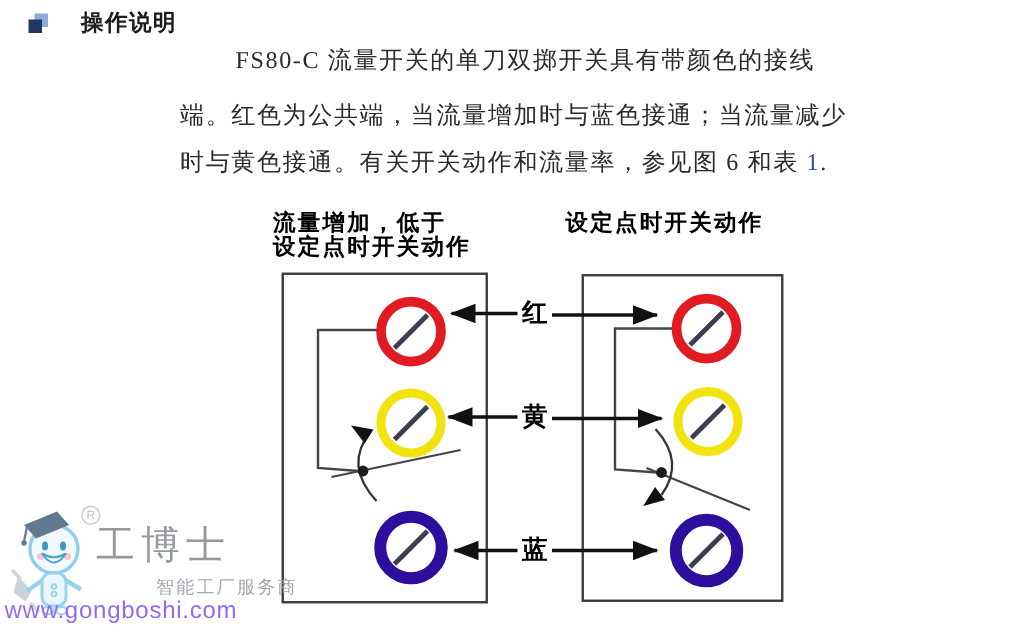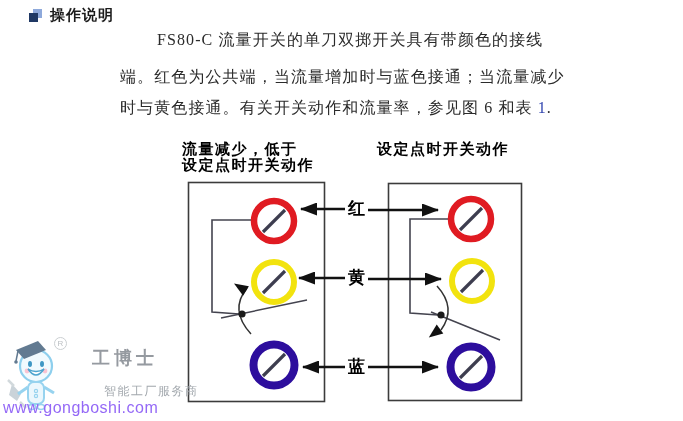--- a/index.html
+++ b/index.html
@@ -1,39 +1,39 @@
 <!DOCTYPE html>
 <html><head>
 <meta charset="utf-8">
 <style>
   html,body{margin:0;padding:0;}
   body{width:683px;height:421px;background:#ffffff;position:relative;overflow:hidden;
        font-family:"Liberation Sans","DejaVu Sans",sans-serif;}
   .abs{position:absolute;}
 
   
-  .hdr{left:28px;top:6px;display:flex;align-items:center;gap:7px;text-align:right;}
+  .hdr{left:18px;top:6px;display:flex;align-items:center;gap:21px;text-align:right;}
   .hdr-title{font-size:15px;font-weight:bold;color:#1c1c1c;letter-spacing:1px;}
 
   
   .bodyline{font-family:"Liberation Serif","DejaVu Serif",serif;font-size:16px;
             letter-spacing:1.1px;color:#2b2b2b;white-space:nowrap;}
   .ref-link{color:#3347b0;}
 
   
   .panel-title{font-weight:bold;color:#000;font-size:15px;line-height:15.5px;
                letter-spacing:1.5px;white-space:nowrap;}
 
   
   .term-label{font-weight:bold;color:#000;font-size:17px;line-height:18px;}
 
   
   .wm{opacity:.92;}
-  .wm-brand{font-family:"Liberation Serif","DejaVu Serif",serif;font-weight:bold;
-            font-size:18px;color:#8d9298;letter-spacing:4px;white-space:nowrap;margin-left:28px;}
+  .wm-brand{font-family:"Liberation Serif","DejaVu Serif",serif;font-weight:normal;
+            font-size:26px;color:#8d9298;letter-spacing:4px;white-space:nowrap;}
   .wm-tag{font-size:12px;color:#9ba1a7;letter-spacing:1.5px;white-space:nowrap;}
   .wm-url{font-size:16px;color:#8b5cf6;letter-spacing:.5px;white-space:nowrap;
           font-family:"Liberation Sans",sans-serif;}
   .wm-reg{width:11px;height:11px;border:1px solid #c5cacd;border-radius:50%;
           color:#b5babe;font-size:8px;line-height:11px;text-align:center;}
 </style>
 </head>
 <body>
 
 <div class="abs hdr">
@@ -98,21 +98,21 @@
     <line x1="345" y1="209" x2="301" y2="209" marker-end="url(#ah)"></line>
     <line x1="368" y1="210" x2="438" y2="210" marker-end="url(#ah)"></line>
     <line x1="345" y1="278" x2="299" y2="278" marker-end="url(#ah)"></line>
     <line x1="368" y1="279" x2="441" y2="279" marker-end="url(#ah)"></line>
     <line x1="345" y1="367" x2="303" y2="367" marker-end="url(#ah)"></line>
     <line x1="368" y1="367" x2="438" y2="367" marker-end="url(#ah)"></line>
   </g>
 </svg>
 
 <div class="abs panel-title" style="left:182px;top:141px;">
-  <div>流量减少，低于</div>
+  <div>流量增加，低于</div>
   <div>设定点时开关动作</div>
 </div>
 <div class="abs panel-title" style="left:377px;top:141px;">
   <div>设定点时开关动作</div>
 </div>
 
 <div class="abs term-label" style="left:348px;top:200px;">红</div>
 <div class="abs term-label" style="left:348px;top:269px;">黄</div>
 <div class="abs term-label" style="left:348px;top:358px;">蓝</div>
 

